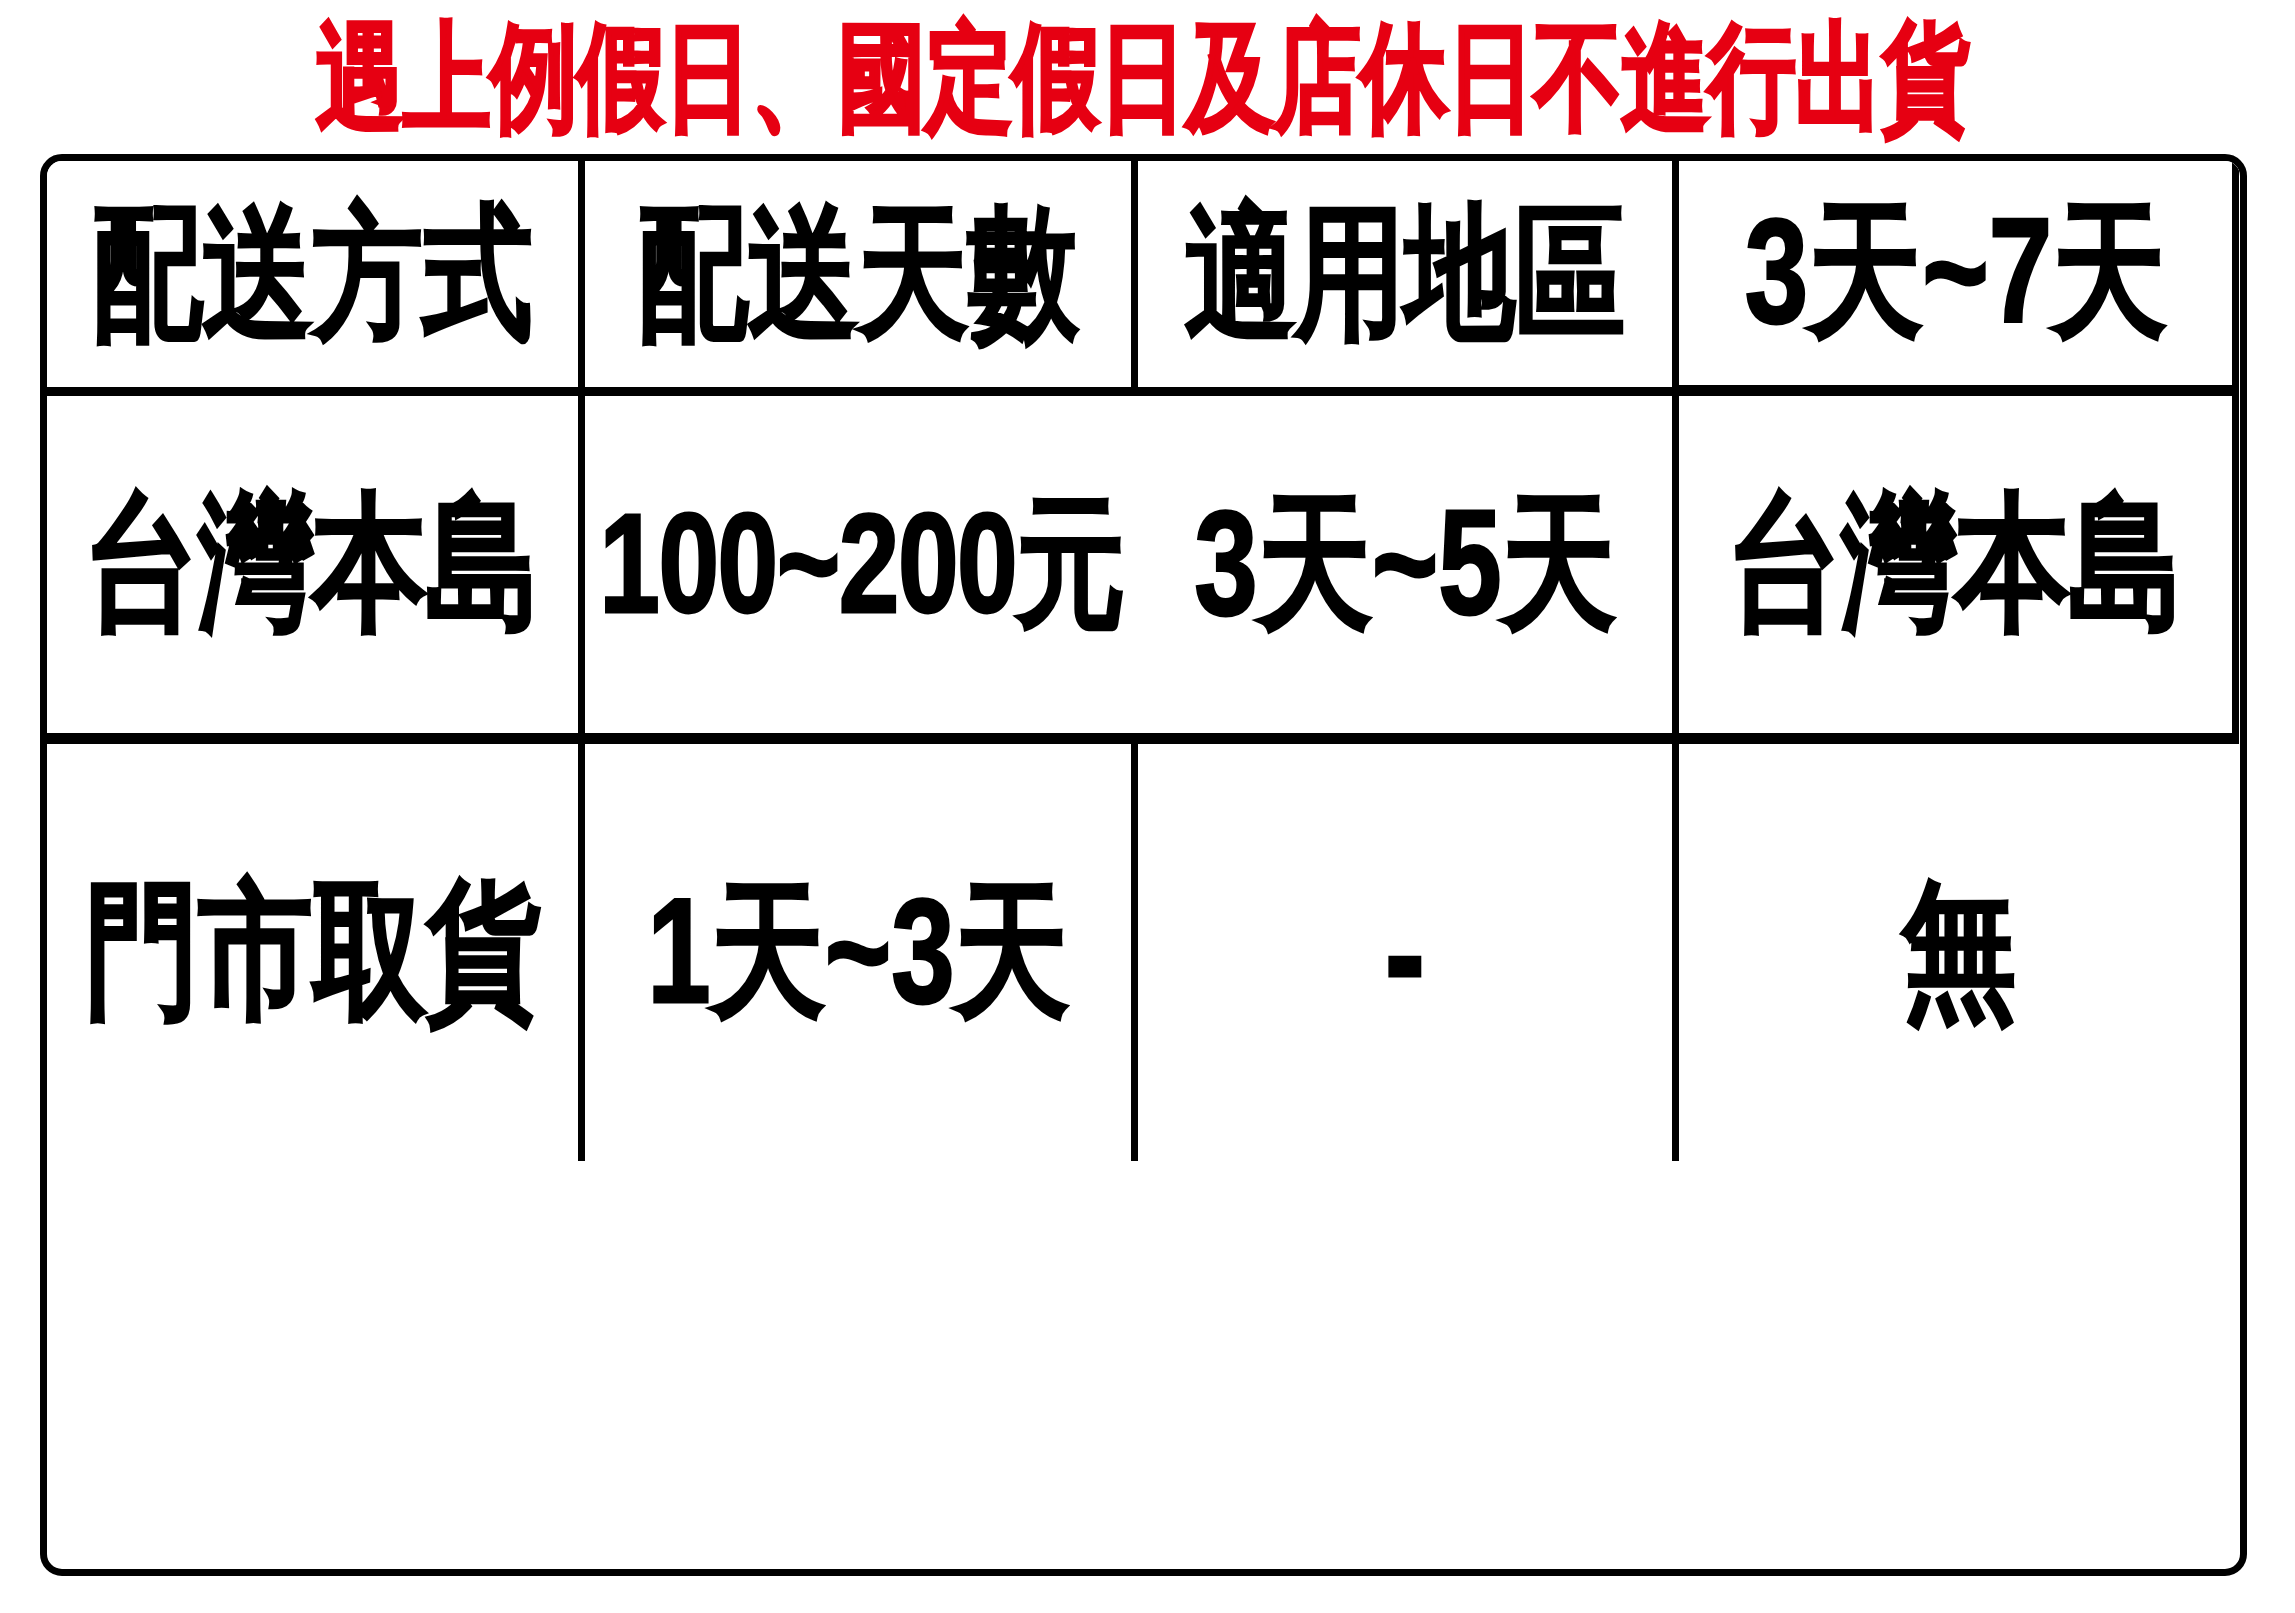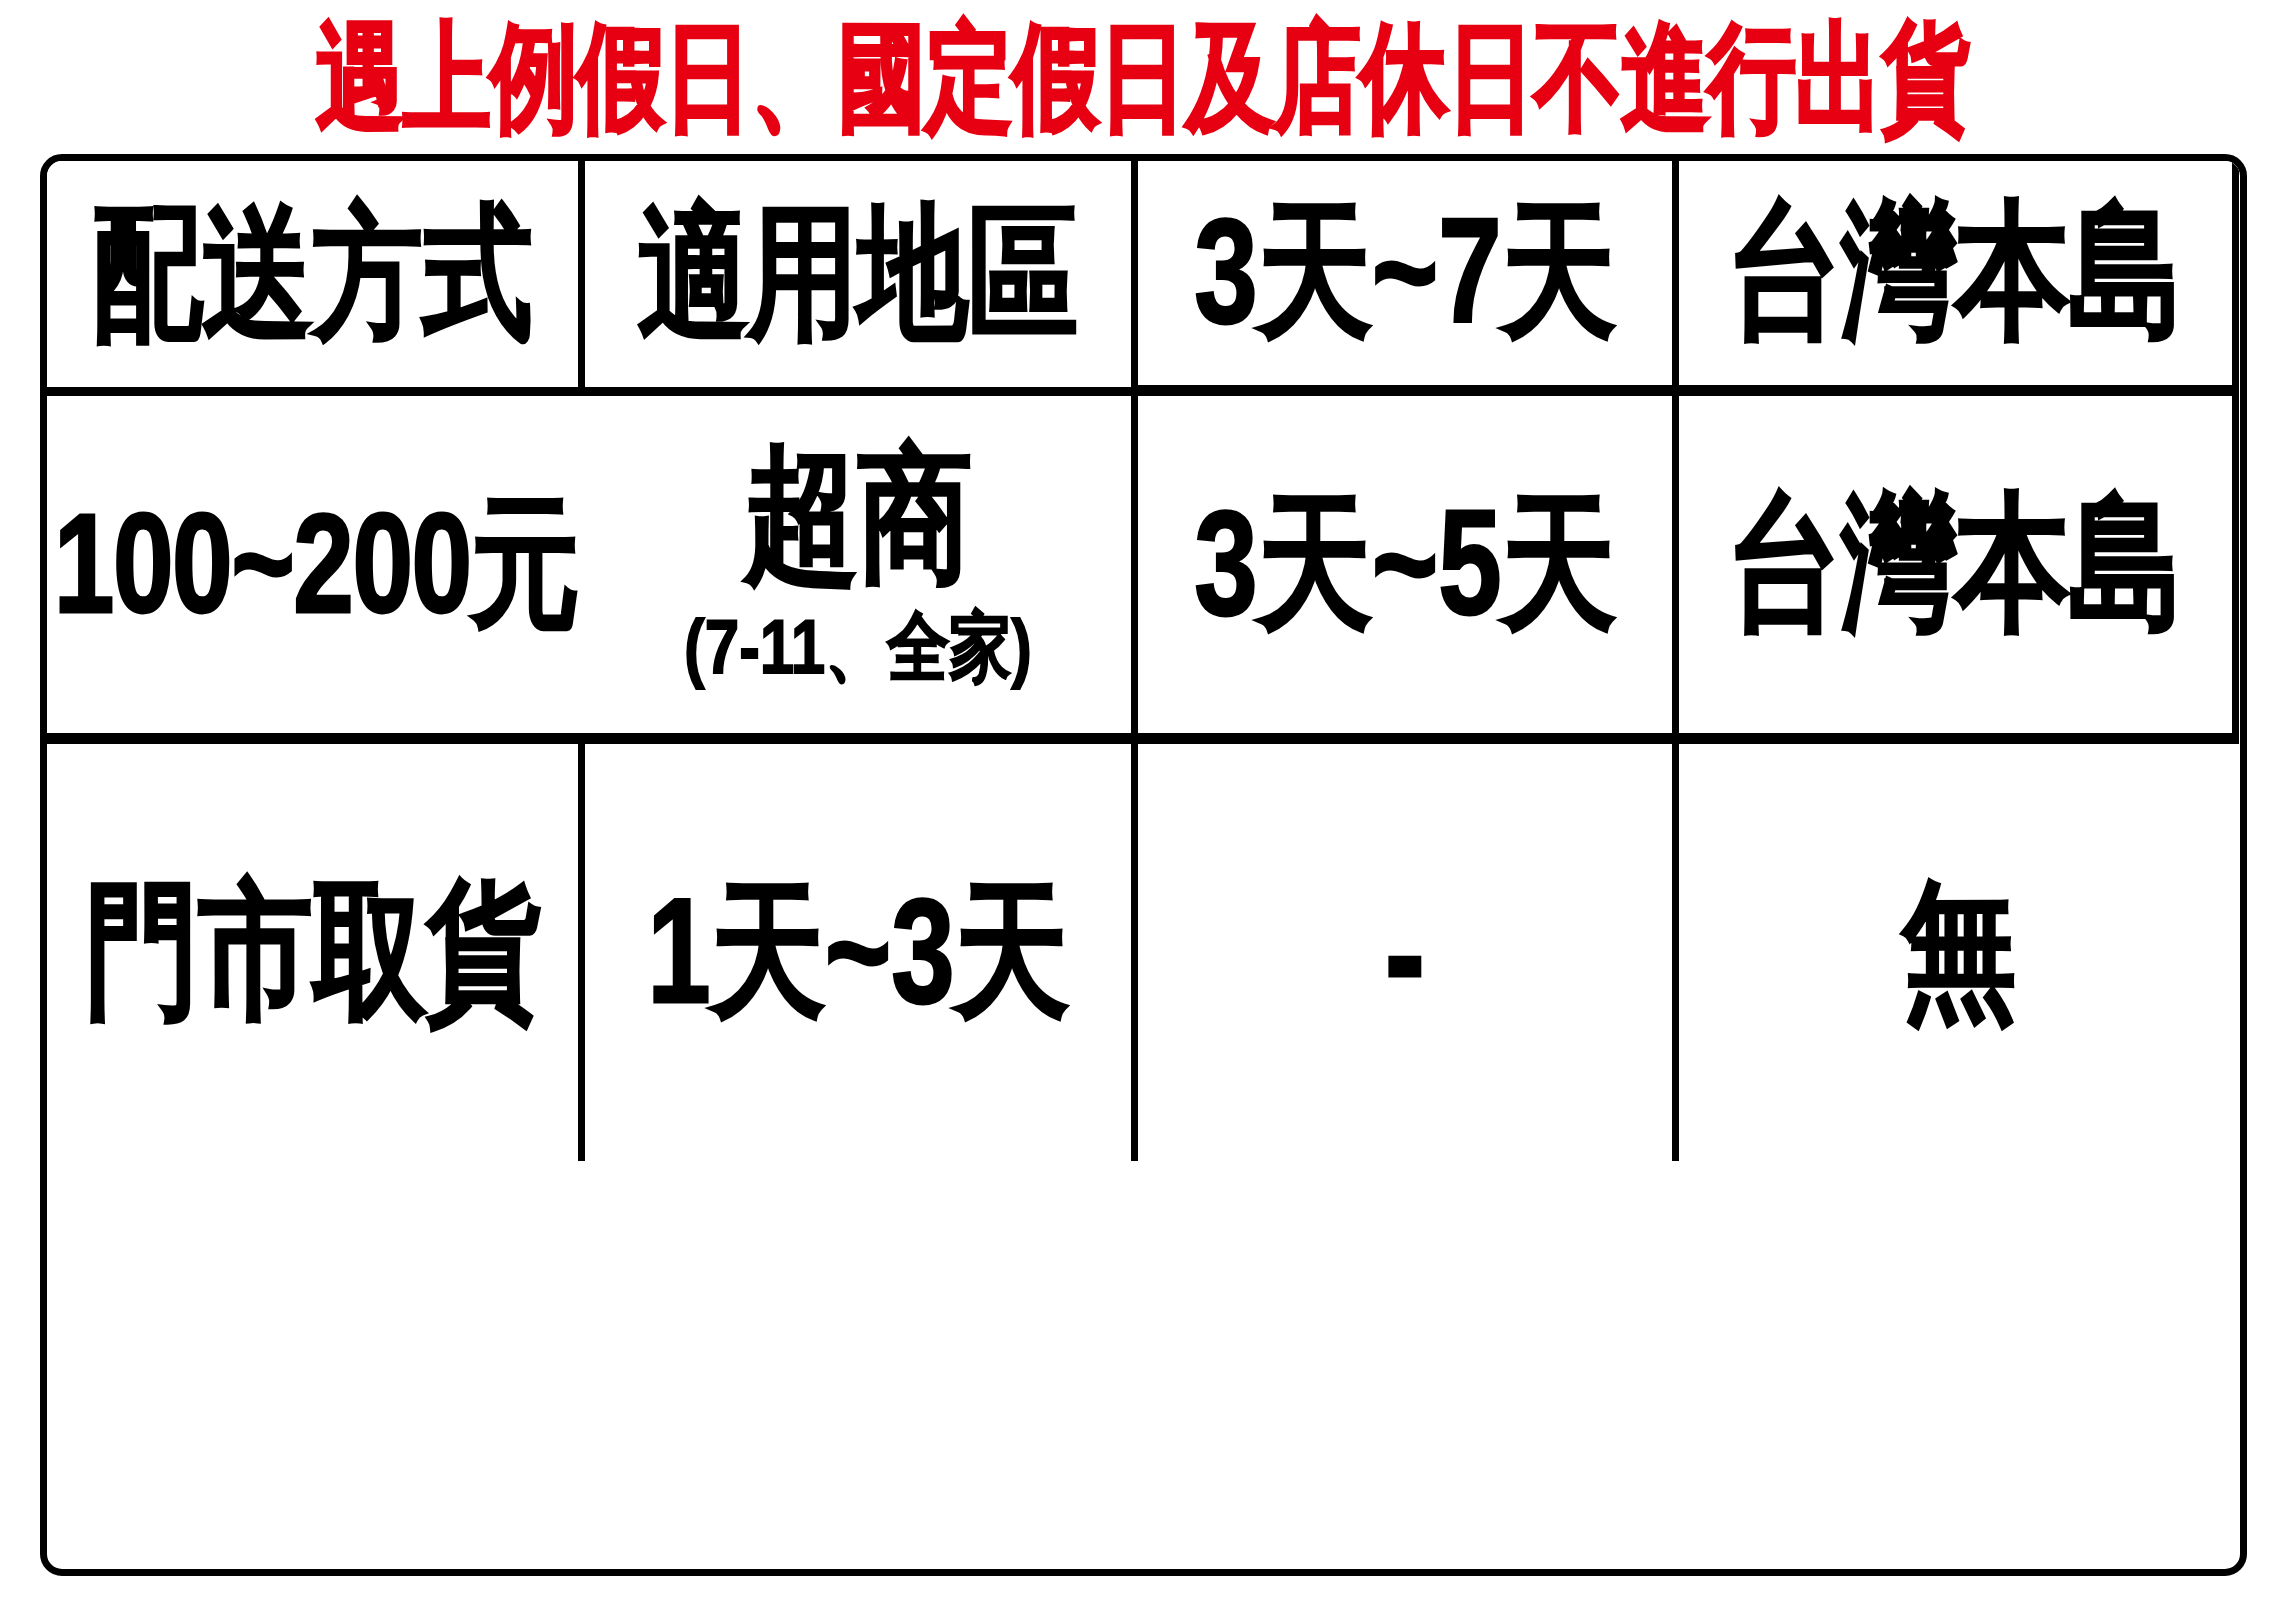--- a/index.html
+++ b/index.html
@@ -113,37 +113,36 @@
   <div class="page-title">
     <span class="stretch-t">遇上例假日、國定假日及店休日不進行出貨</span>
   </div>
 
   <div class="ship-table">
 
     <div class="cell v-line h-line-head">
       <span class="h-text">配送方式</span>
     </div>
     <div class="cell v-line h-line-head">
+      <span class="h-text">配送天數</span>
+    </div>
+    <div class="cell v-line h-line-head">
       <span class="h-text">適用地區</span>
     </div>
 
     <div class="cell v-line h-line-row">
       <span class="b-text">3天~7天</span>
     </div>
     <div class="cell v-line h-line-row">
       <span class="b-text">台灣本島</span>
     </div>
     <div class="cell h-line-row">
       <span class="b-text fee-long">100~200元</span>
     </div>
 
-    <div class="cell v-line h-line-row stack">
-      <span class="b-text">超商</span>
-      <span class="sub-text">(7-11、全家)</span>
-    </div>
     <div class="cell v-line h-line-row">
       <span class="b-text">3天~5天</span>
     </div>
     <div class="cell v-line h-line-row">
       <span class="b-text">台灣本島</span>
     </div>
 
     <div class="cell v-line">
       <span class="b-text">門市取貨</span>
     </div>

